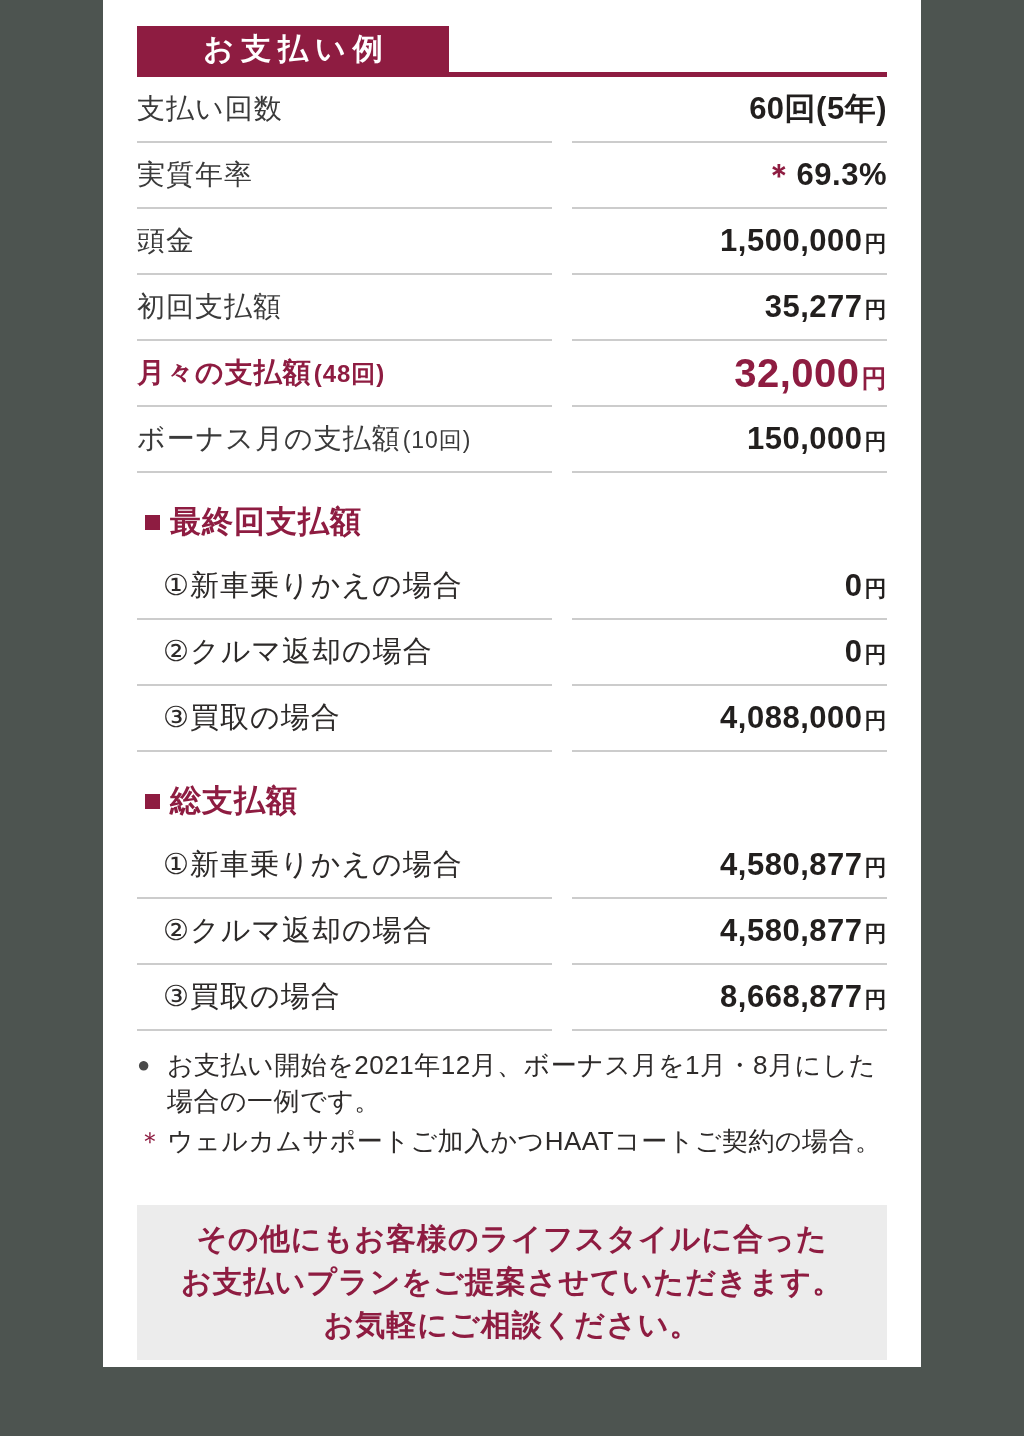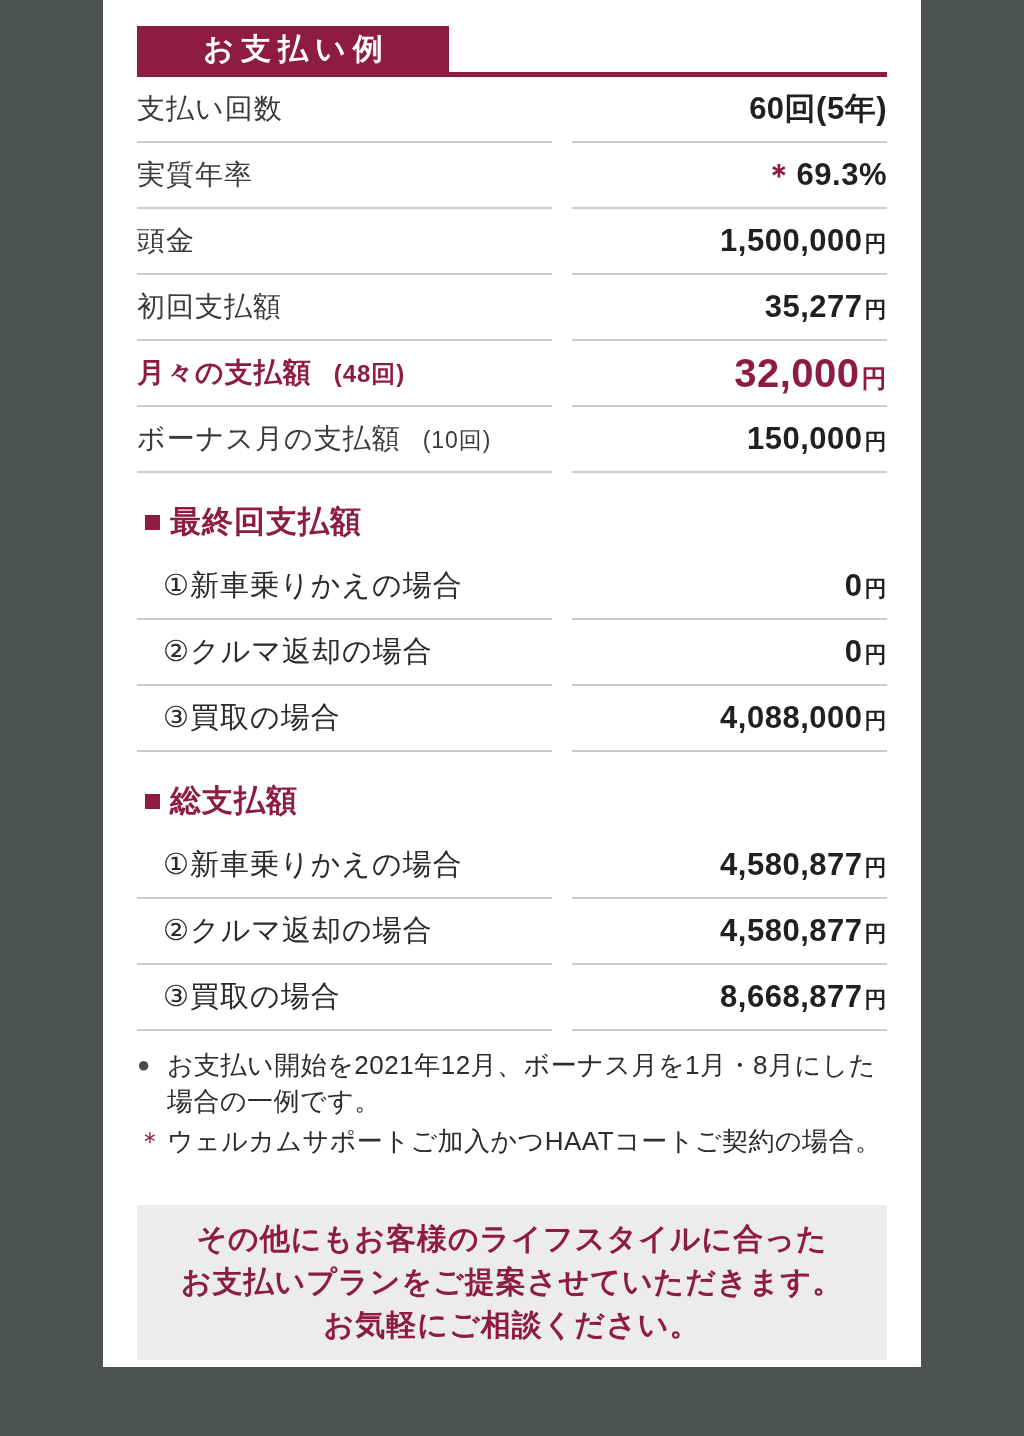--- a/index.html
+++ b/index.html
@@ -31,21 +31,21 @@
     padding-left:7px; 
   }
   .header-rule { width:100%; height:5px; background:#8e1c41; }
 
   
   .row {
     height:64px;
     display:flex; align-items:center; justify-content:space-between;gap:40px;
   }
   .row .label { font-size:28px; color:#3a3a3a; letter-spacing:1px; }
-  .label .label-note { font-size:23px; margin-left:22px; }
+  .label .label-note { font-size:23px; margin-left:2px; }
   .row .value {
     font-size:31px; font-weight:bold; color:#221f1e;
     text-align:right; white-space:nowrap; letter-spacing:0.5px;
   }
   .value .unit { font-size:22px; margin-left:2px; }
   .value .value-prefix { color:#8e1c41; font-size:30px; margin-right:2px; }
 
   .row.highlight .label { color:#8e1c41; font-weight:bold; }
   .row.highlight .label .label-note { font-size:24px; }
   .row.highlight .value { color:#8e1c41; font-size:40px; }

